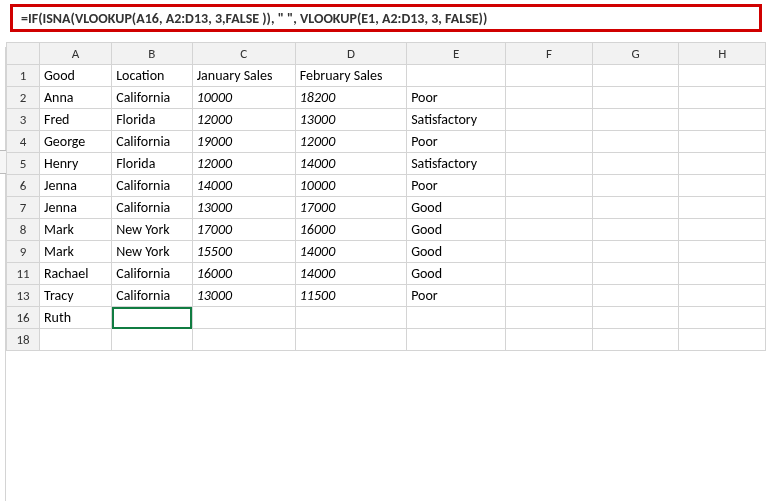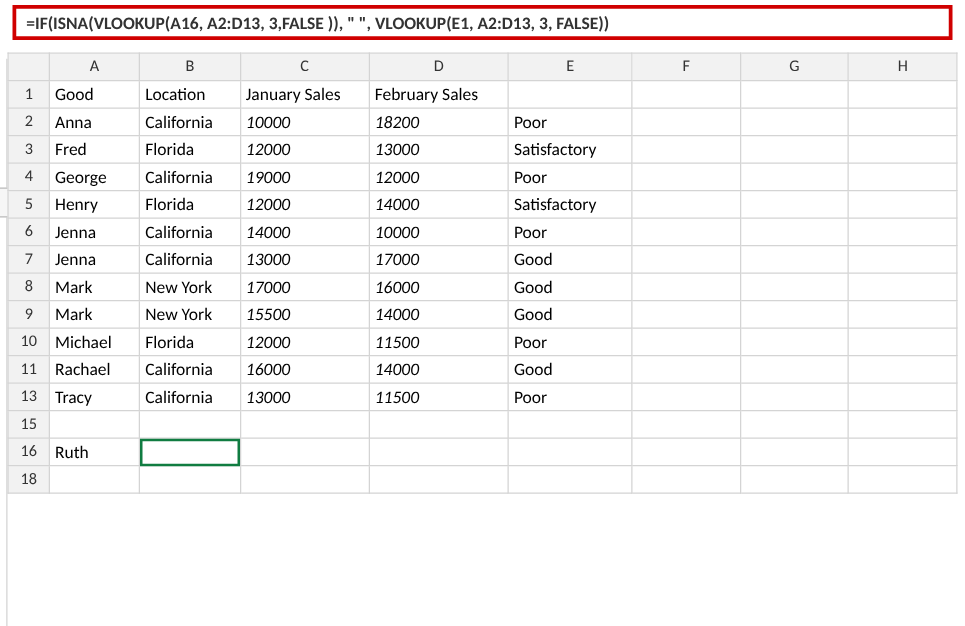--- a/index.html
+++ b/index.html
@@ -234,60 +234,38 @@
       <td>Mark</td>
       <td>New York</td>
       <td class="num">15500</td>
       <td class="num">14000</td>
       <td>Good</td>
       <td></td>
           <td></td>
           <td></td>
     </tr>
     <tr>
-      <th class="rowhdr">10</th>
-      <td>Michael</td>
-      <td>Florida</td>
-      <td class="num">12000</td>
-      <td class="num">11500</td>
-      <td>Poor</td>
-      <td></td>
-          <td></td>
-          <td></td>
-    </tr>
-    <tr>
       <th class="rowhdr">11</th>
       <td>Rachael</td>
       <td>California</td>
       <td class="num">16000</td>
       <td class="num">14000</td>
       <td>Good</td>
       <td></td>
           <td></td>
           <td></td>
     </tr>
     <tr>
       <th class="rowhdr">13</th>
       <td>Tracy</td>
       <td>California</td>
       <td class="num">13000</td>
       <td class="num">11500</td>
       <td>Poor</td>
       <td></td>
-          <td></td>
-          <td></td>
-    </tr>
-    <tr>
-      <th class="rowhdr">15</th>
-      <td></td>
-          <td></td>
-          <td></td>
-          <td></td>
-          <td></td>
-          <td></td>
           <td></td>
           <td></td>
     </tr>
     <tr>
       <th class="rowhdr">16</th>
       <td>Ruth</td>
       <td class="selected-cell"></td>
       <td></td>
           <td></td>
           <td></td>

